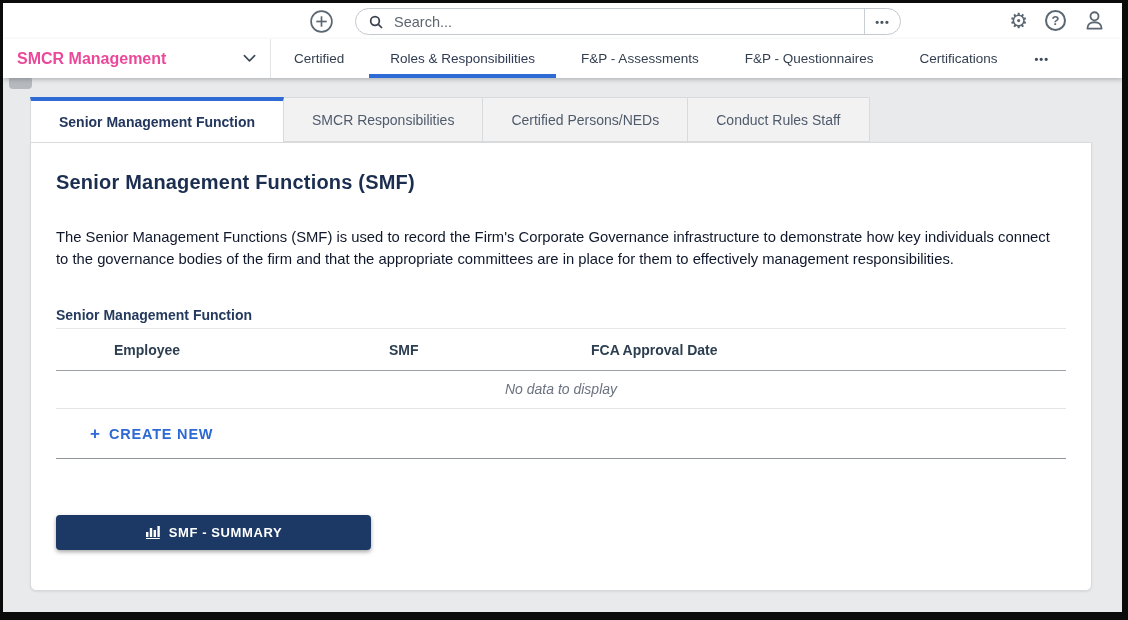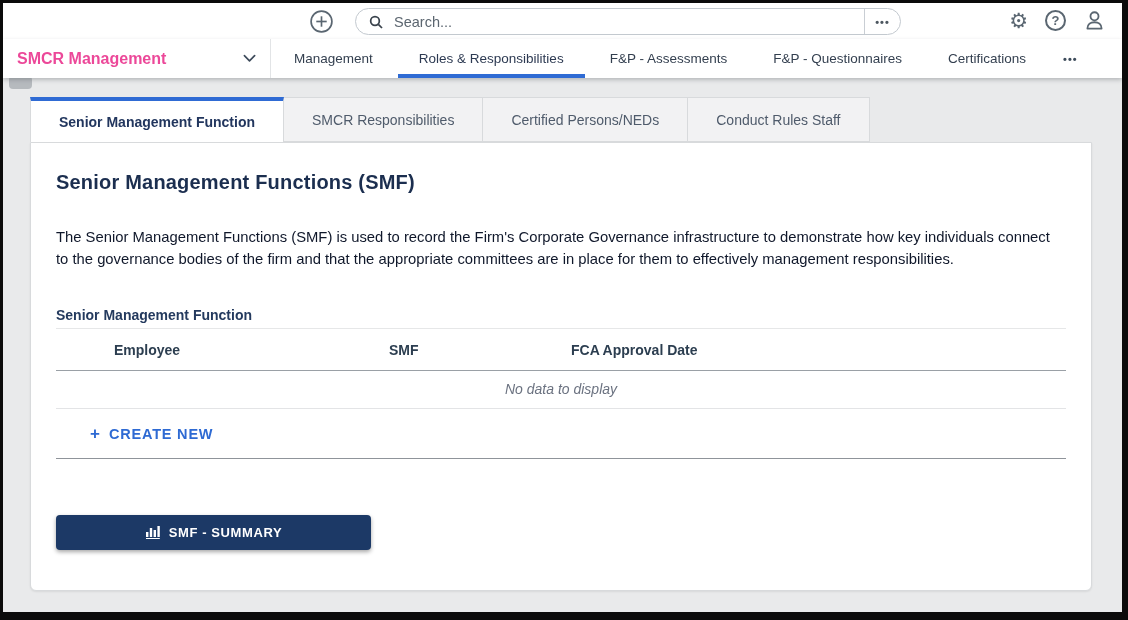--- a/index.html
+++ b/index.html
@@ -123,21 +123,21 @@
     margin-top:36px; font-size:14px; font-weight:bold; color:#243a5e;
   }
   .smf-table { margin-top:5px; border-top:1px solid #e6e7e8; }
   .thead-row {
     display:flex; padding:13px 10px 12px 10px;
     border-bottom:1px solid #9aa0a6;
   }
   .th { font-size:14px; font-weight:bold; color:#2c3e50;padding-left:48px; }
   .th.col-employee { width:275px; }
   .th.col-smf { width:182px; }
-  .th.col-fca { flex:1; }
+  .th.col-fca { flex:1;margin-left:20px; }
   .empty-row {
     text-align:center; font-style:italic; color:#6b7280; font-size:14px;
     padding:10px 0 11px 0; border-bottom:1px solid #e3e4e6;
   }
   .create-row {
     padding:15px 0 14px 34px; border-bottom:1px solid #8f949a;
   }
   .create-link {
     display:inline-flex; align-items:center; gap:9px;
     color:#2e6ad3; font-size:14.5px; font-weight:bold; letter-spacing:.8px;
@@ -201,21 +201,21 @@
   <div class="navbar">
     <div class="nav-left">
       <span class="app-title">SMCR Management</span>
       <span style="display:flex;">
         <svg width="13" height="9" viewBox="0 0 14 9" fill="none" stroke="#3c4a5a" stroke-width="1.8" stroke-linecap="round" stroke-linejoin="round">
           <polyline points="1.5,1.5 7,7 12.5,1.5"></polyline>
         </svg>
       </span>
     </div>
     <div class="nav-items">
-      <div class="nav-item">Management</div>
+      <div class="nav-item">Certified</div>
       <div class="nav-item active">Roles &amp; Responsibilities</div>
       <div class="nav-item">F&amp;P - Assessments</div>
       <div class="nav-item">F&amp;P - Questionnaires</div>
       <div class="nav-item">Certifications</div>
       <div class="nav-overflow">•••</div>
     </div>
   </div>
 
   <div class="content-area">
     <div class="scroll-thumb"></div>

